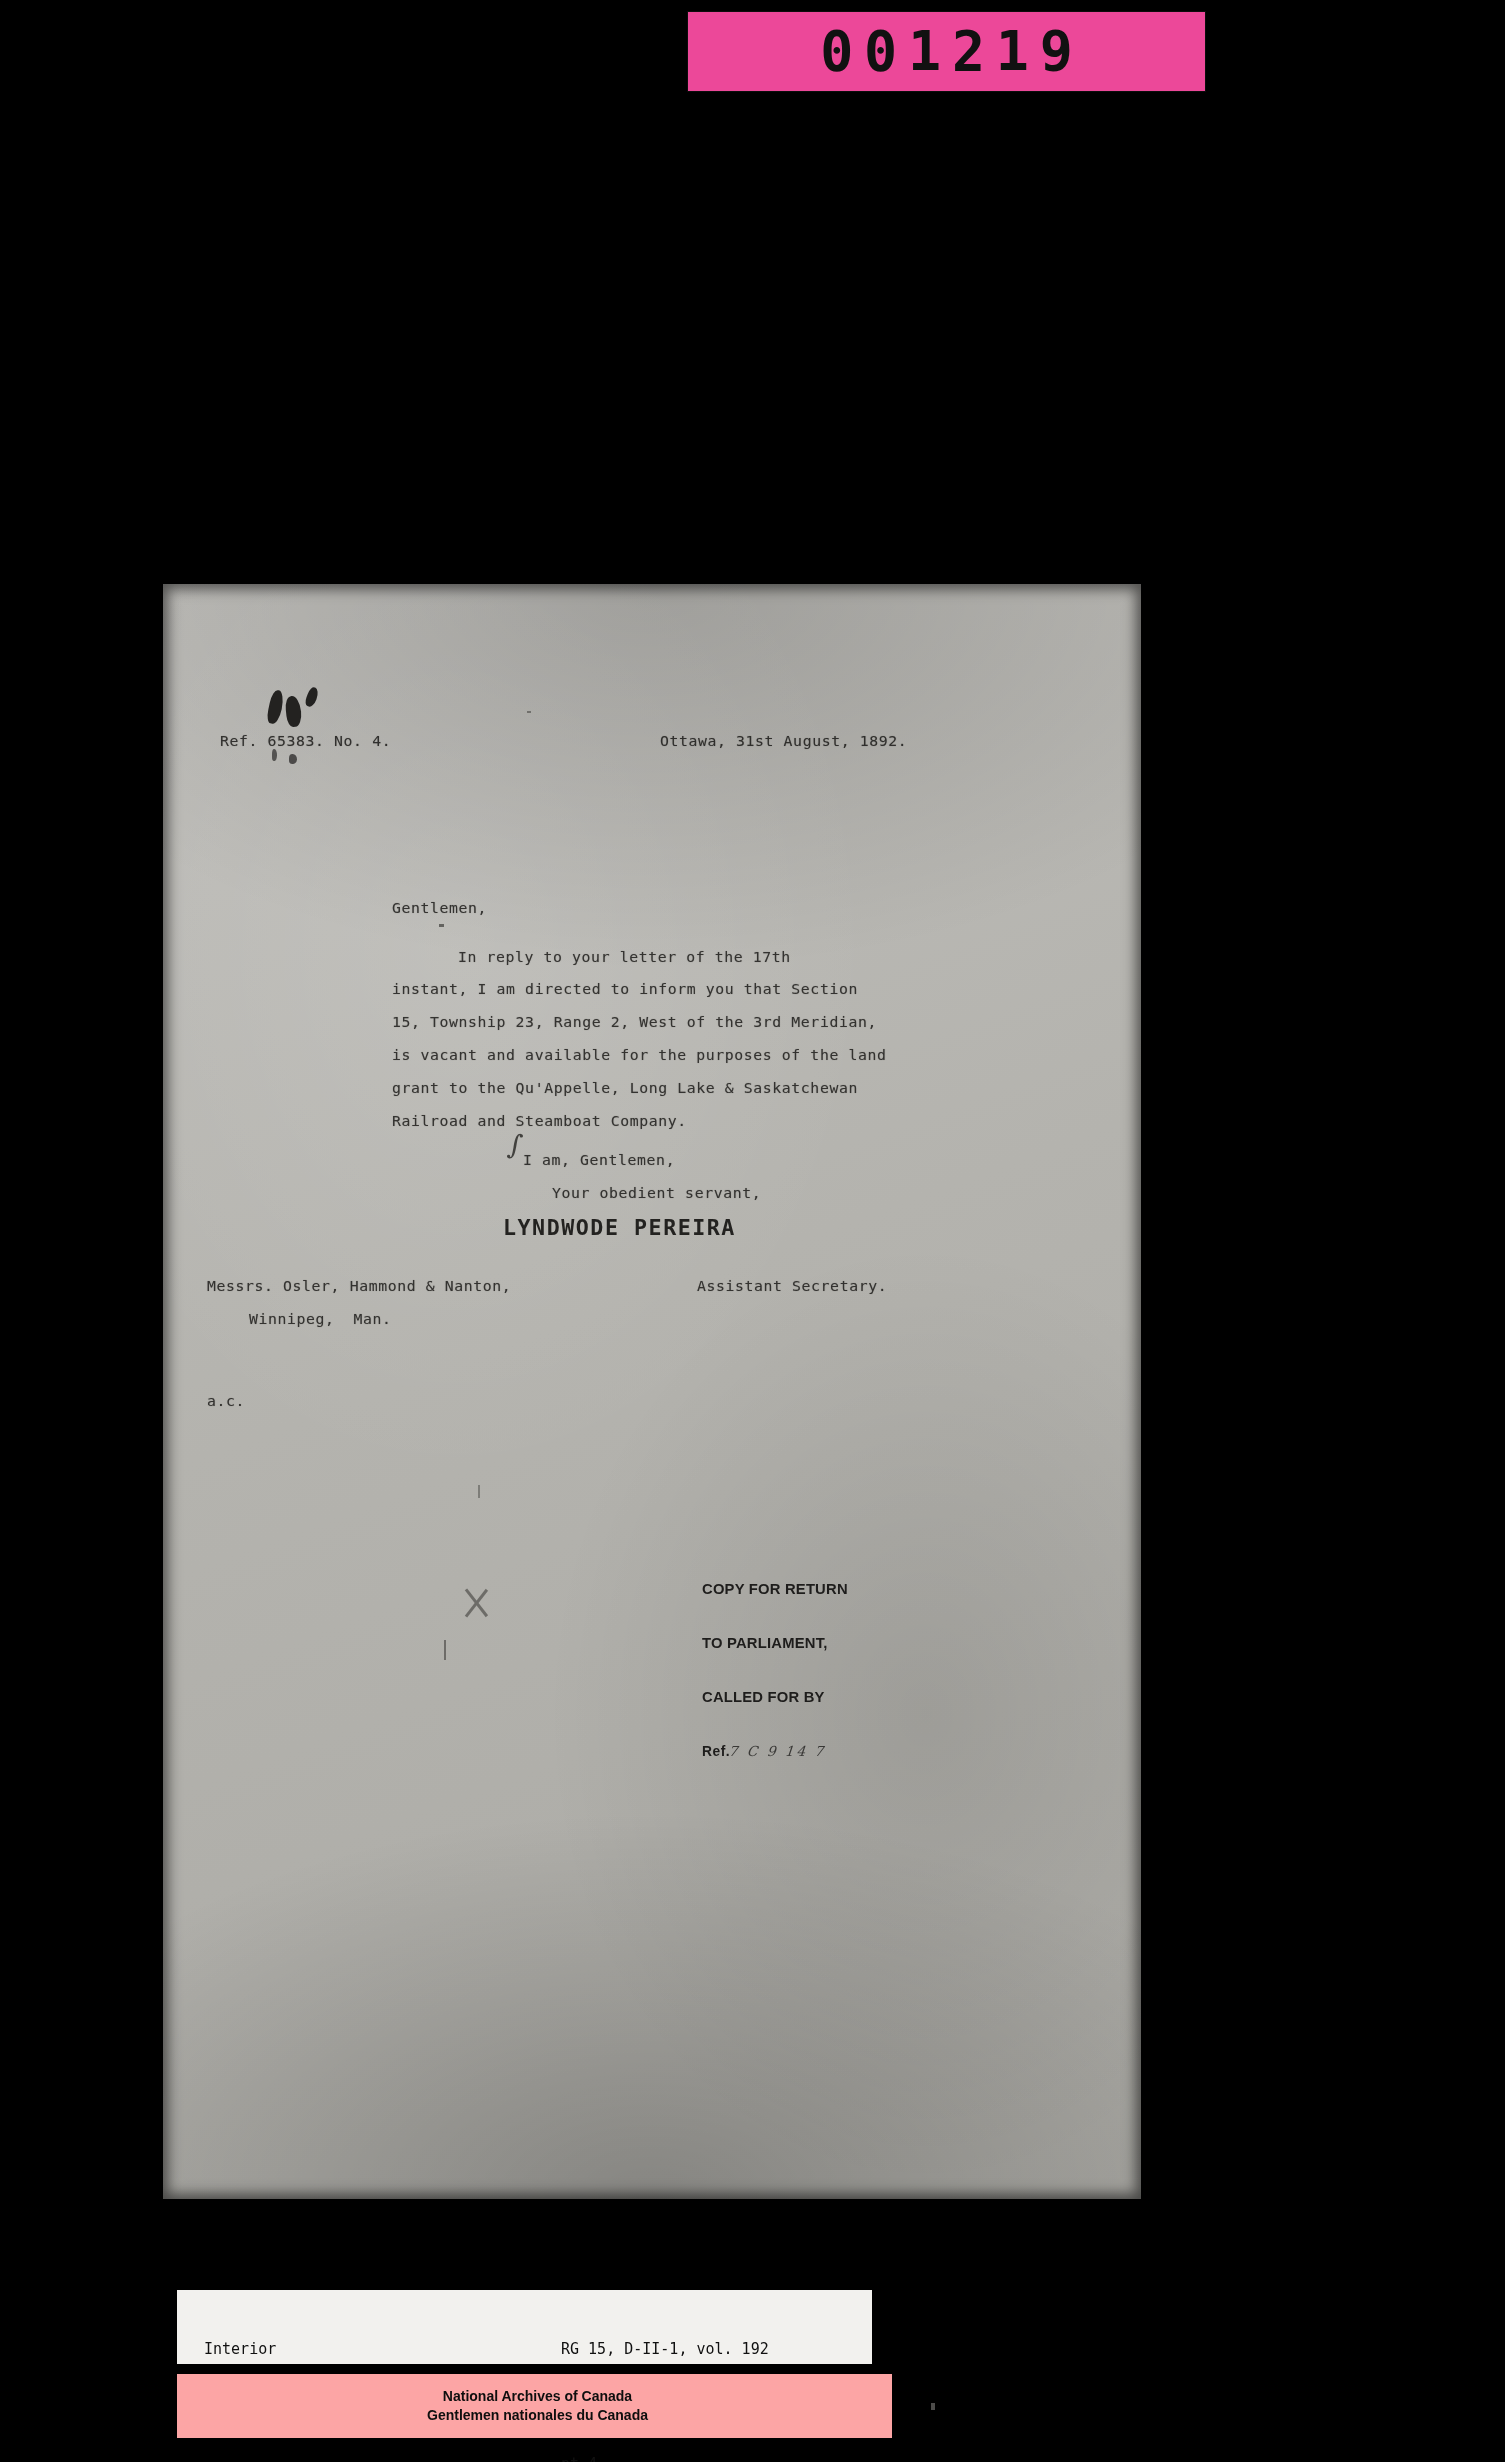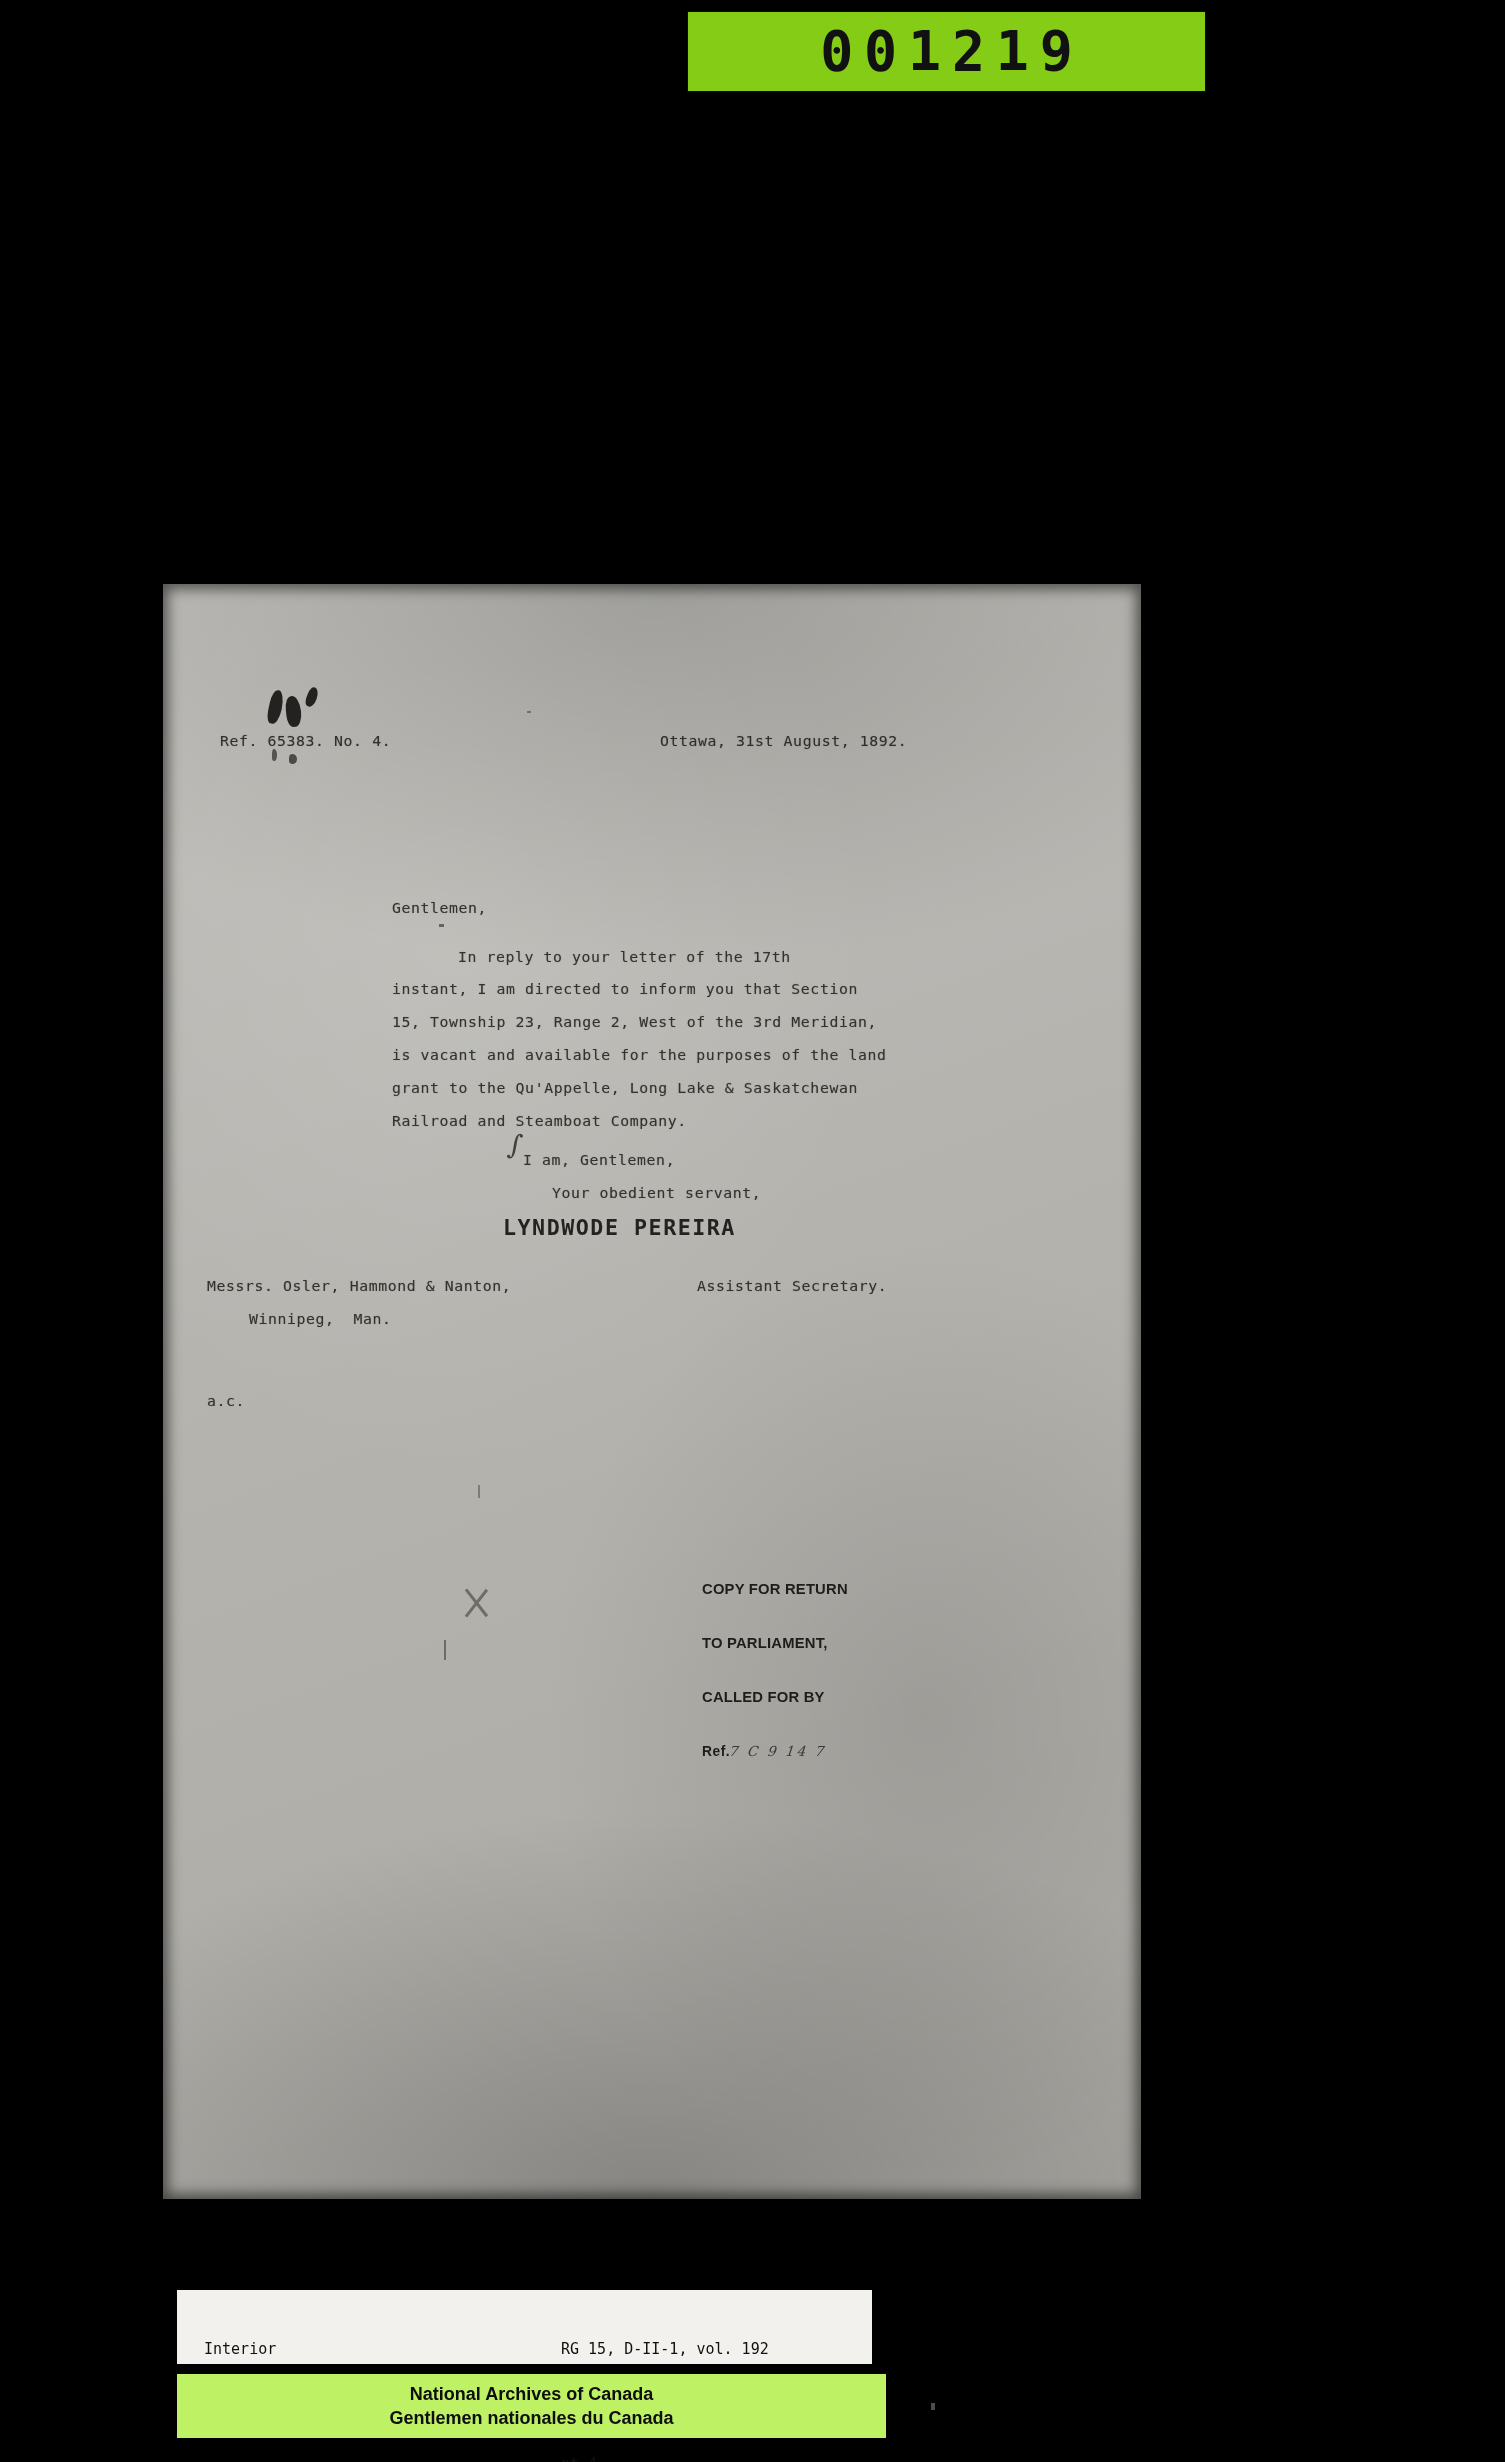--- a/index.html
+++ b/index.html
@@ -15,21 +15,21 @@
     overflow: hidden;
   }
 
   
   #frame-strip {
     position: absolute;
     left: 687px;
     top: 10.8px;
     width: 517px;
     height: 79px;
-    background: #84cc16;
+    background: #ec4899;
     border: 1.5px solid #0c0c0c;
     display: flex;
     align-items: center;
     justify-content: center;
     letter-spacing: 10.8px;
     font-family: "DejaVu Sans Mono", monospace;
     font-weight: 700;
     font-size: 55px;
     color: #111111;
     text-indent: 10.8px;
@@ -214,30 +214,31 @@
     top: 11.8px;
     white-space: pre;
   }
 
   #archives-bar {
     position: absolute;
     left: 177px;
     top: 2374px;
     width: 709px;
     height: 64px;
-    background: #bef264;
+    background: #fca5a5;
     color: #0e0e0e;
     display: flex;
     flex-direction: column;
     align-items: center;
     justify-content: center;
     font-family: "Liberation Sans", sans-serif;
     font-weight: 700;
-    font-size: 18px;
+    font-size: 14px;
     line-height: 1.35;
+    padding-left: 6px;
   }
   #archives-bar span { display: block; }
 
   
   #speck {
     position: absolute;
     left: 931px;
     top: 2403px;
     width: 3.9px;
     height: 6.9px;

